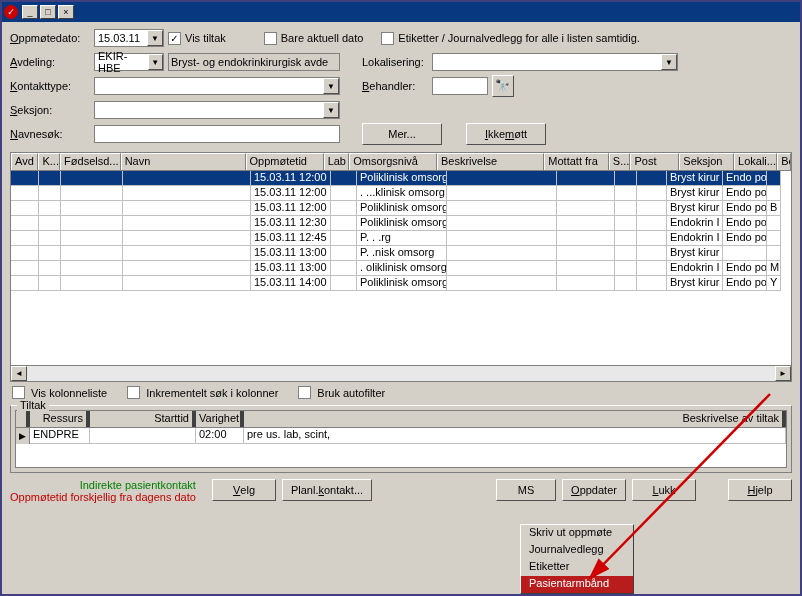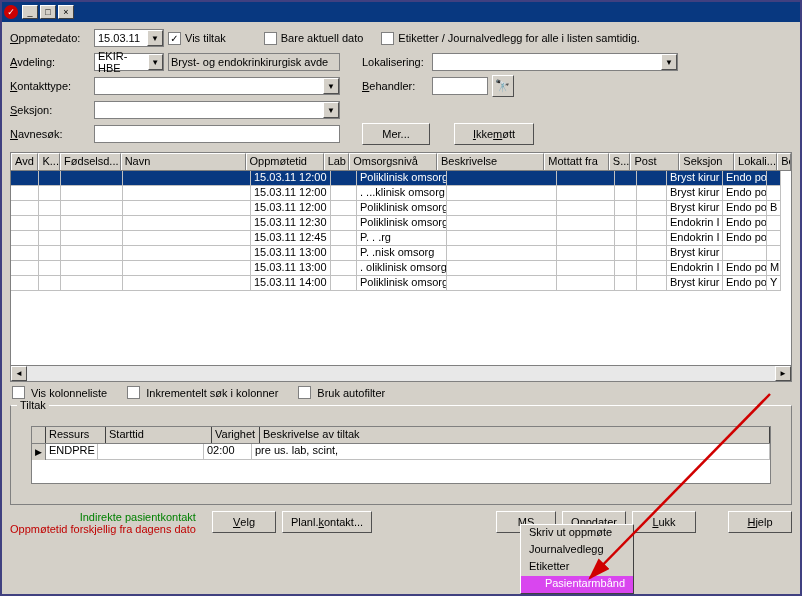--- a/index.html
+++ b/index.html
@@ -149,52 +149,52 @@
   justify-content: center;
 }
 .scroll-track { flex: 1; background: #e8e8e8; }
 
 .options-row { display: flex; align-items: center; gap: 6px; padding: 4px 2px; }
 .fieldset {
   border: 1px solid #808080;
   border-top-color: #fff;
   position: relative;
   margin-top: 2px;
-  padding: 20px;
+  padding: 4px;
 }
 .fieldset .legend {
   position: absolute;
   top: -7px; left: 6px;
   background: #d4d0c8;
   padding: 0 3px;
 }
 .tiltak-grid {
   background: #fff;
   border: 1px solid #808080;
   height: 58px;
 }
 .tiltak-header { display: flex; background: #d4d0c8; height: 17px; border-bottom: 1px solid #808080; }
-.tiltak-header .tcol { border-right: 1px solid #404040; padding: 1px 3px; }
+.tiltak-header .tcol { border-right: 4px solid #404040; padding: 1px 3px; text-align: right; }
 .tiltak-row { display: flex; height: 16px; }
 .tiltak-row .tcell { border-right: 1px solid #c0c0c0; border-bottom: 1px solid #c0c0c0; padding: 0 3px; overflow: hidden; }
 .tiltak-row .marker { width: 14px; background: #d4d0c8; border-right: 1px solid #808080; display: flex; align-items: center; justify-content: center; font-size: 9px; }
 .green-text { color: #008000; text-align: right; }
 .red-text { color: #c00000; }
 .context-menu {
   position: absolute;
   left: 520px;
   top: 524px;
   width: 114px;
   background: #d4d0c8;
   border: 1px solid #404040;
   border-top-color: #fff;
   border-left-color: #fff;
 }
 .context-menu .mitem { height: 17px; padding: 1px 8px; cursor: pointer; }
-.context-menu .mitem.selected { background: #d946ef; color: #fff; text-align: right; }
+.context-menu .mitem.selected { background: #b91c1c; color: #fff; }
 
 .arrow-annotation {
   position: absolute;
   pointer-events: none;
 }
 .readonly-combo {
   border: 1px solid #808080;
   background: #d4d0c8;
   height: 18px;
   padding: 0 2px;
@@ -266,21 +266,21 @@
       <span class="label"><span class="ul">S</span>eksjon:</span>
       <div class="combo" style="width:246px">
           <span class="arrow">▼</span>
         </div>
     </div>
 
     <div class="form-row">
       <span class="label"><span class="ul">N</span>avnesøk:</span>
       <input class="input" style="width: 246px;">
       <span style="width:14px"></span>
-      <span class="btn" style="width:68px">
+      <span class="btn" style="width:80px">
           <span>Mer...</span>
         </span>
       <span style="width:16px"></span>
       <span class="btn" style="width:80px"><span class="ul">I</span>kke <span class="ul">m</span>øtt</span>
     </div>
 
     <div class="grid-container">
       <div class="grid-header">
         <div class="col" style="width:28px">Avd</div>
         <div class="col" style="width:22px">K...</div>
@@ -450,21 +450,21 @@
       <div class="tiltak-grid">
         <div class="tiltak-header">
           <div class="tcol" style="width:14px"></div>
           <div class="tcol" style="width:60px">Ressurs</div>
           <div class="tcol" style="width:106px">Starttid</div>
           <div class="tcol" style="width:48px">Varighet</div>
           <div class="tcol" style="flex:1">Beskrivelse av tiltak</div>
         </div>
         <div class="tiltak-row">
           <div class="marker">▶</div>
-          <div class="tcell" style="width:52px">ENDPRE</div>
+          <div class="tcell" style="width:60px">ENDPRE</div>
           <div class="tcell" style="width:106px"></div>
           <div class="tcell" style="width:48px">02:00</div>
           <div class="tcell" style="flex:1">pre us. lab, scint,</div>
         </div>
       </div>
     </div>
 
     <div style="display:flex; margin-top:6px; align-items:flex-start">
       <div style="flex-shrink:0">
         <div class="green-text">Indirekte pasientkontakt</div>

